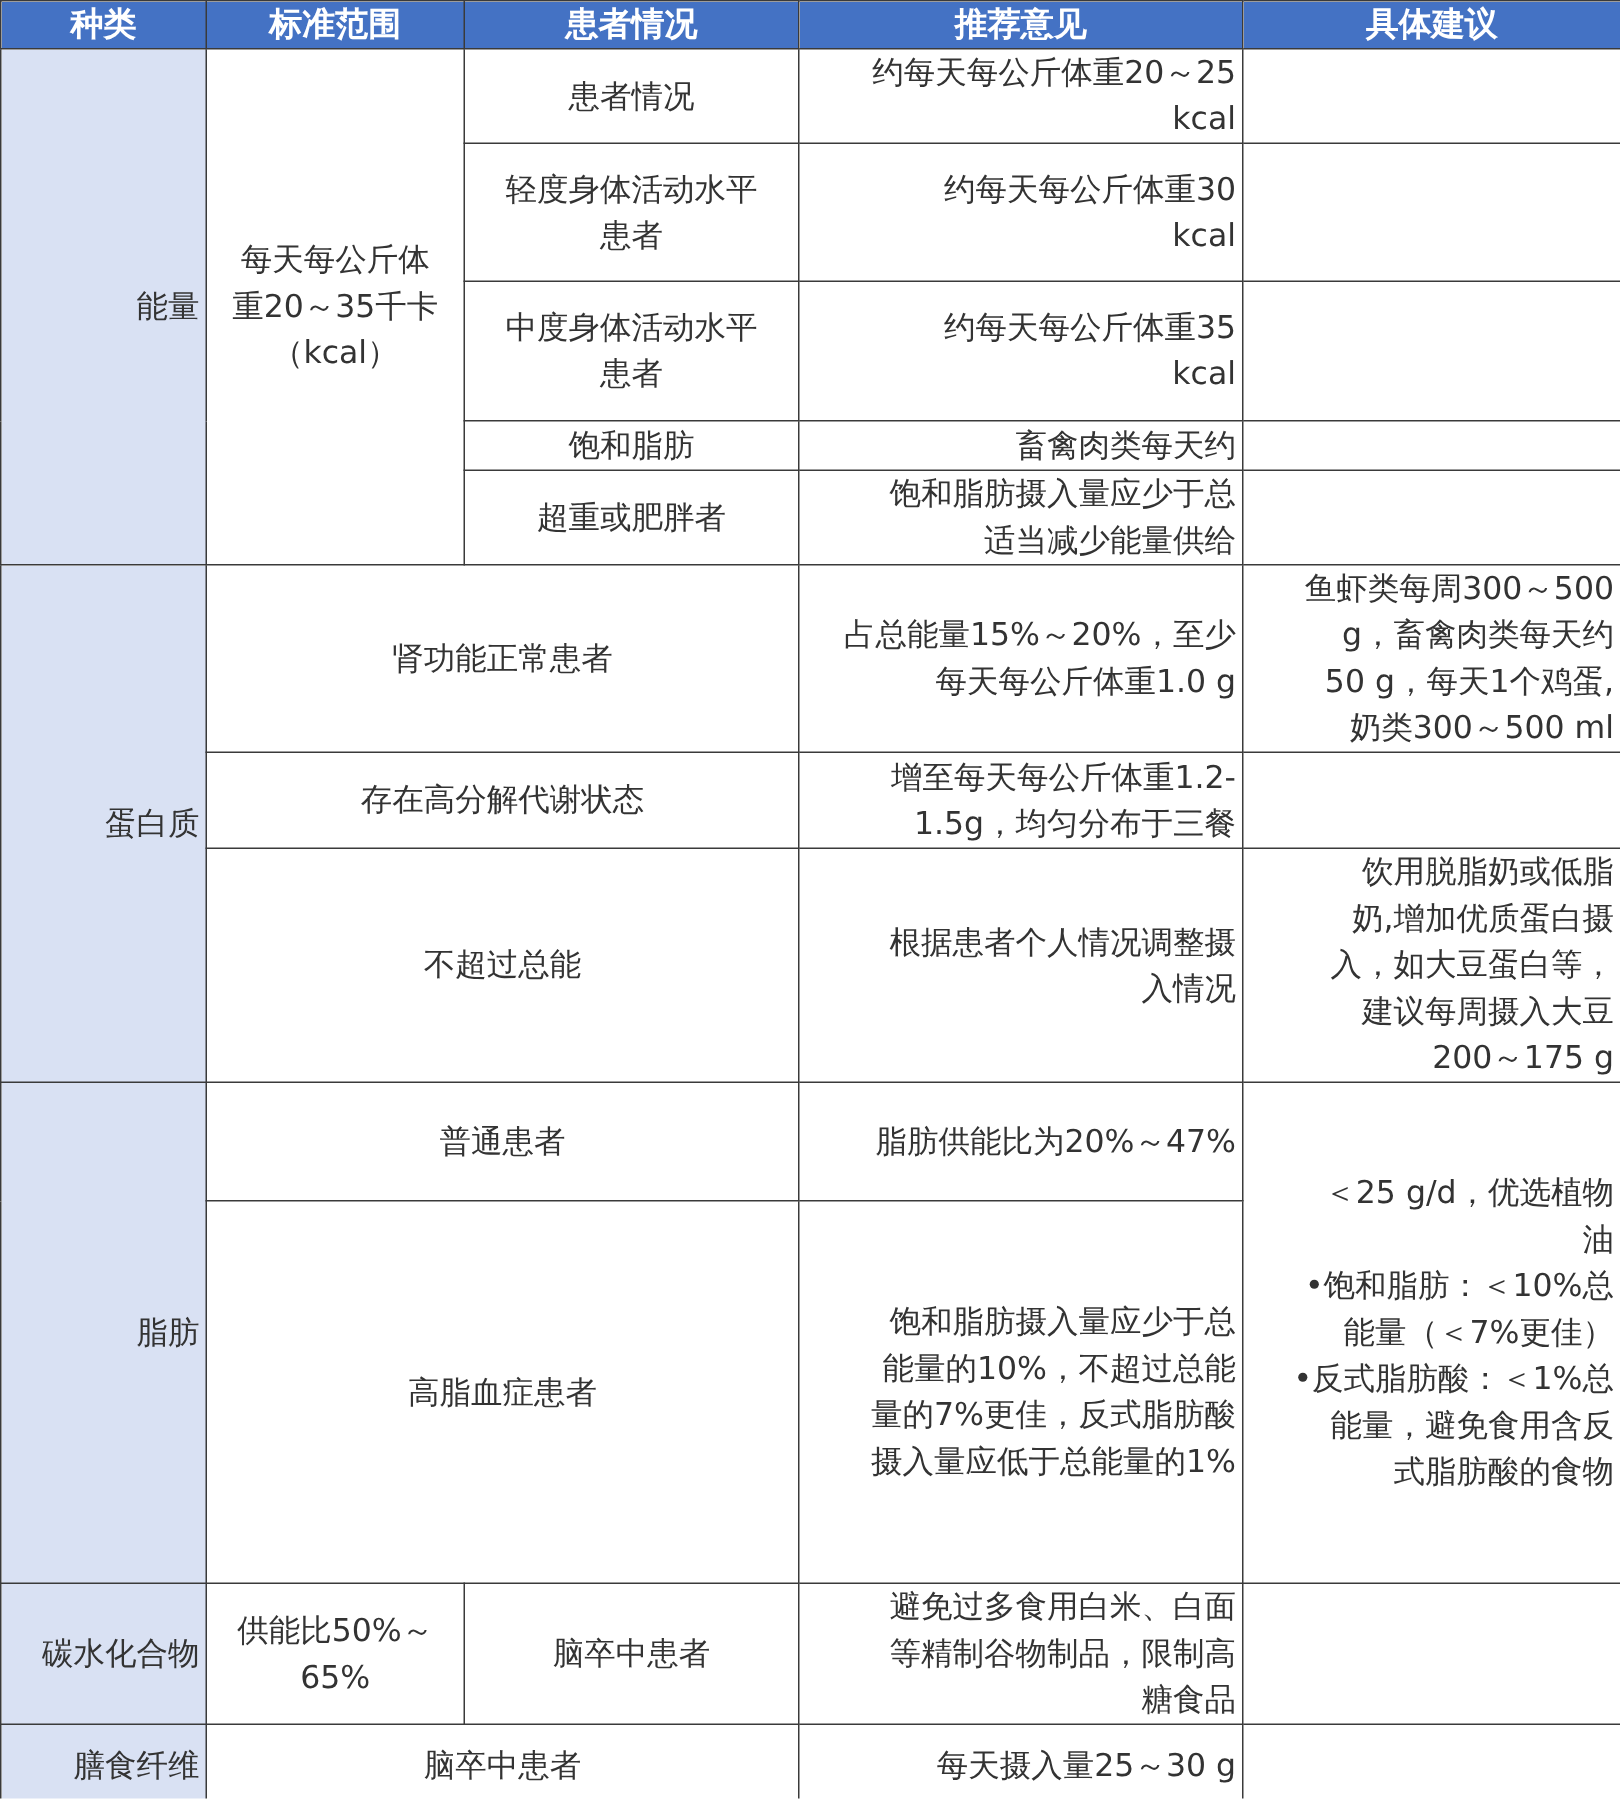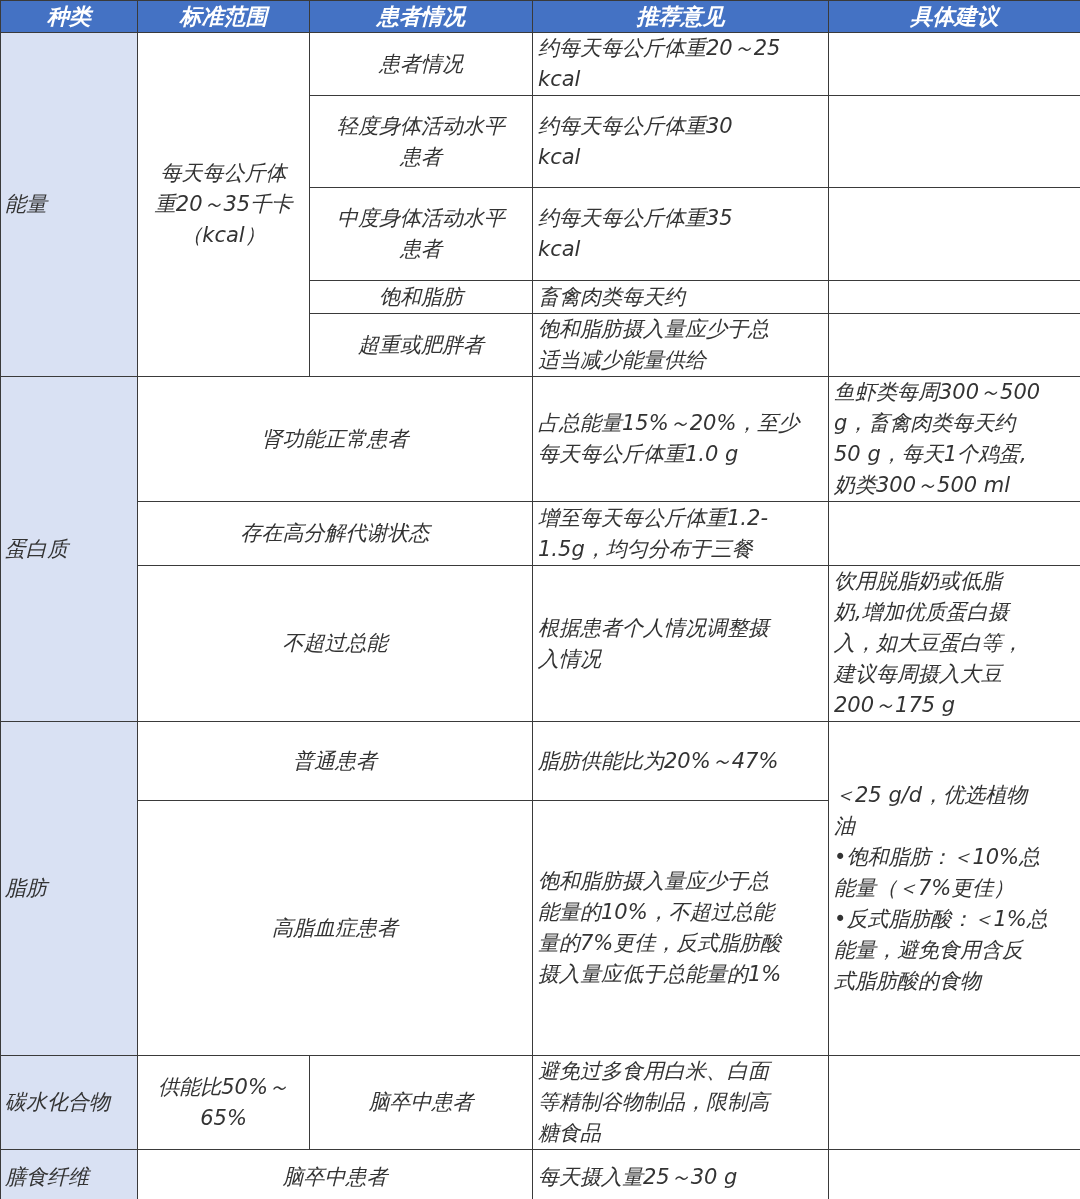--- a/index.html
+++ b/index.html
@@ -6,33 +6,33 @@
   body { width:1080px; height:1199px; overflow:hidden; }
   table {
     border-collapse: collapse;
     table-layout: fixed;
     width:1080px;
     font-family: "DejaVu Sans", "Liberation Sans", sans-serif;
     color:#333333;
     font-size:21px;
     line-height:31px;
   }
-  td, th { border:1.5px solid #3a3a3a; padding:0 4px; vertical-align:middle; overflow:hidden;font-style:italic; }
+  td, th { border:1.5px solid #3a3a3a; padding:0 4px; vertical-align:middle; overflow:hidden; }
   th {
     background:#4472c4;
     color:#ffffff;
     font-weight:bold;
     font-size:22px;
     height:30px;
     line-height:30px;
     text-align:center;
   }
-  td.cat { background:#d9e1f3; text-align:left; }
+  td.cat { background:#d9e1f3; text-align:right; }
   td.c { text-align:center; }
-  td.l { text-align:left; padding-left:5px; }
+  td.l { text-align:right; padding-left:5px; }
   .pre { white-space:pre-line; }
 </style>
 </head>
 <body>
 
 <table>
   <colgroup>
     <col style="width:137px">
       <col style="width:172px">
       <col style="width:223px">

